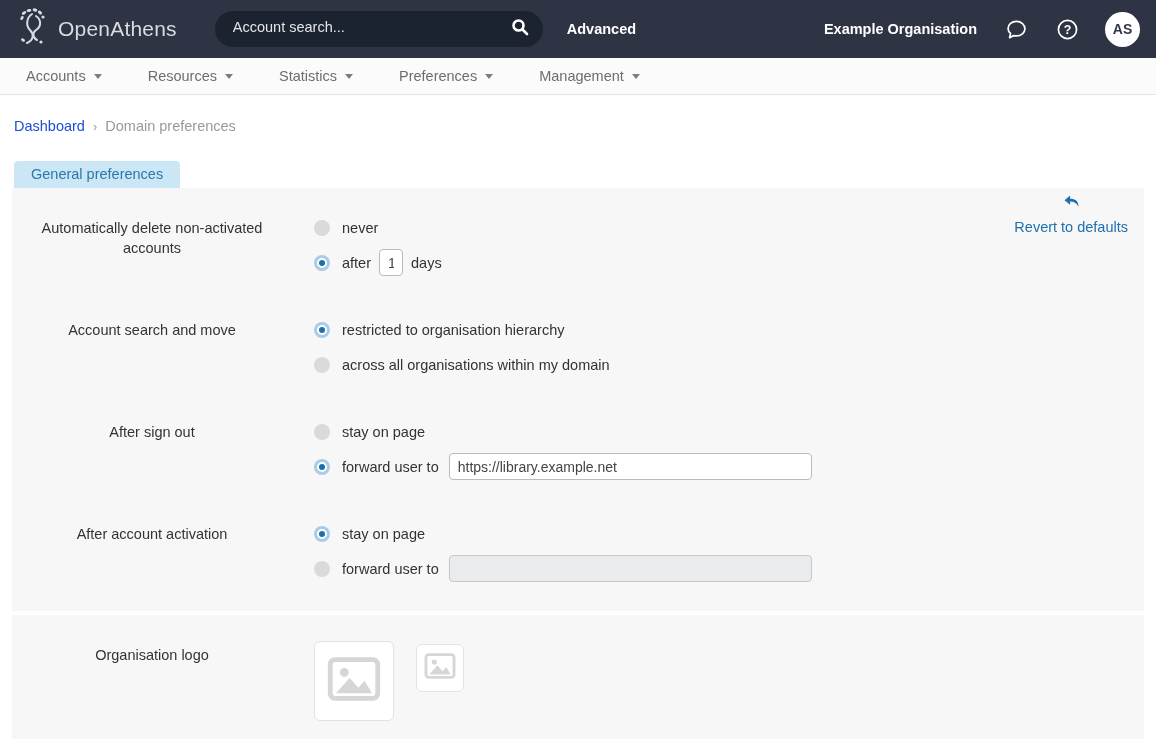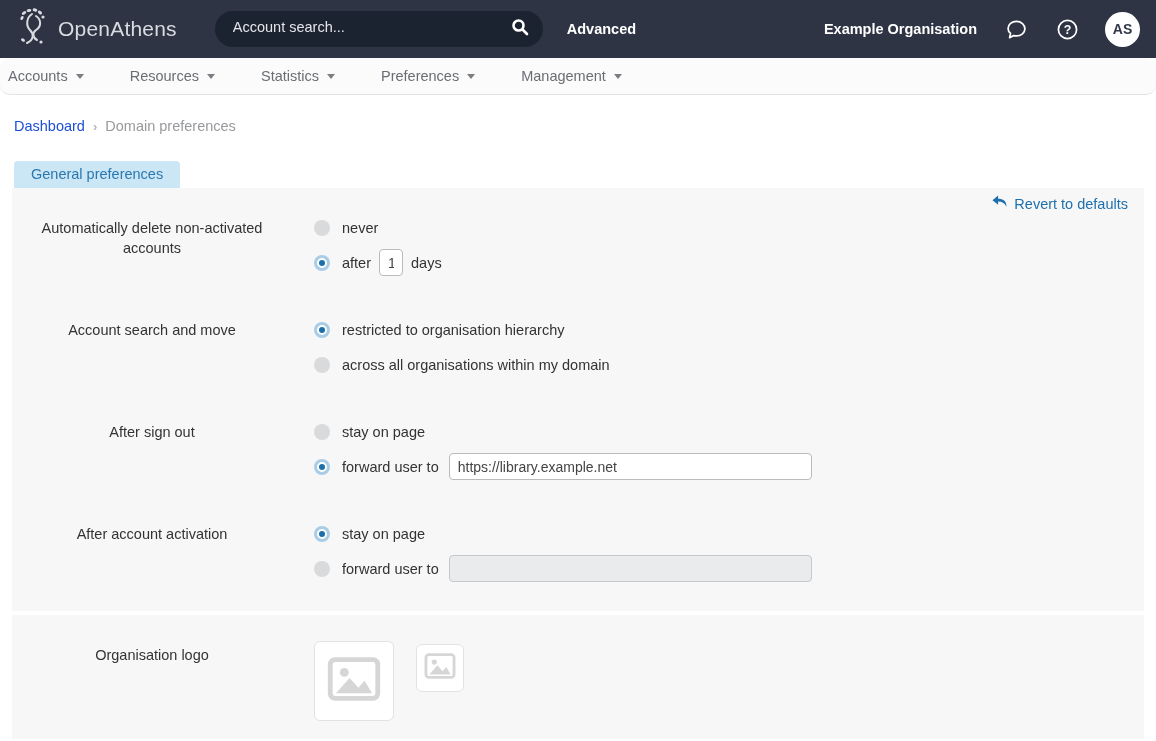--- a/index.html
+++ b/index.html
@@ -73,22 +73,21 @@
     cursor: pointer;
   }
 
   
   .main-nav {
     height: 37px;
     background: #fbfbfb;
     border-bottom: 1px solid #e3e3e3;
     display: flex;
     align-items: center;
-    padding-left: 8px;
-    border-radius: 10px;
+    padding-left: 26px;
   }
   .nav-item {
     display: inline-flex;
     align-items: center;
     color: #6a6e73;
     font-size: 14.5px;
     margin-right: 46px;
     cursor: pointer;
   }
   .caret {
@@ -131,20 +130,21 @@
   .panel-general { padding: 26px 0 29px 0; }
   .panel-signin { padding: 26px 0 18px 0; min-height: 97px; }
   .panel-wrap + .panel-wrap { margin-top: 4px; }
 
   .revert-link {
     position: absolute;
     top: 7px; right: 16px;
     display: flex; align-items: center; gap: 7px;
     color: #1d6fad; font-size: 14.5px;
     text-decoration: none;
+    flex-direction: column;
   }
 
   
   .form-row { display: flex; margin-bottom: 40px; }
   .form-row:last-child { margin-bottom: 0; }
   .row-label {
     width: 280px;
     text-align: center;
     font-size: 14.5px;
     color: #333;

